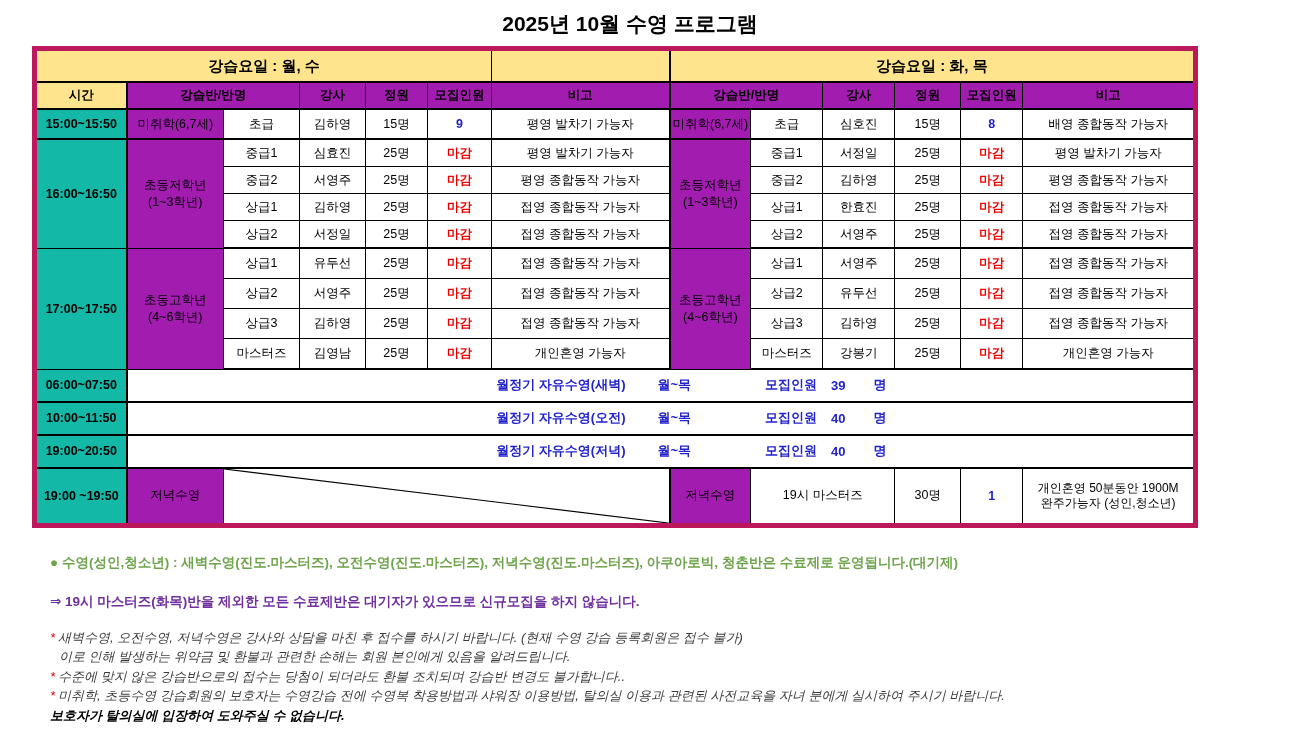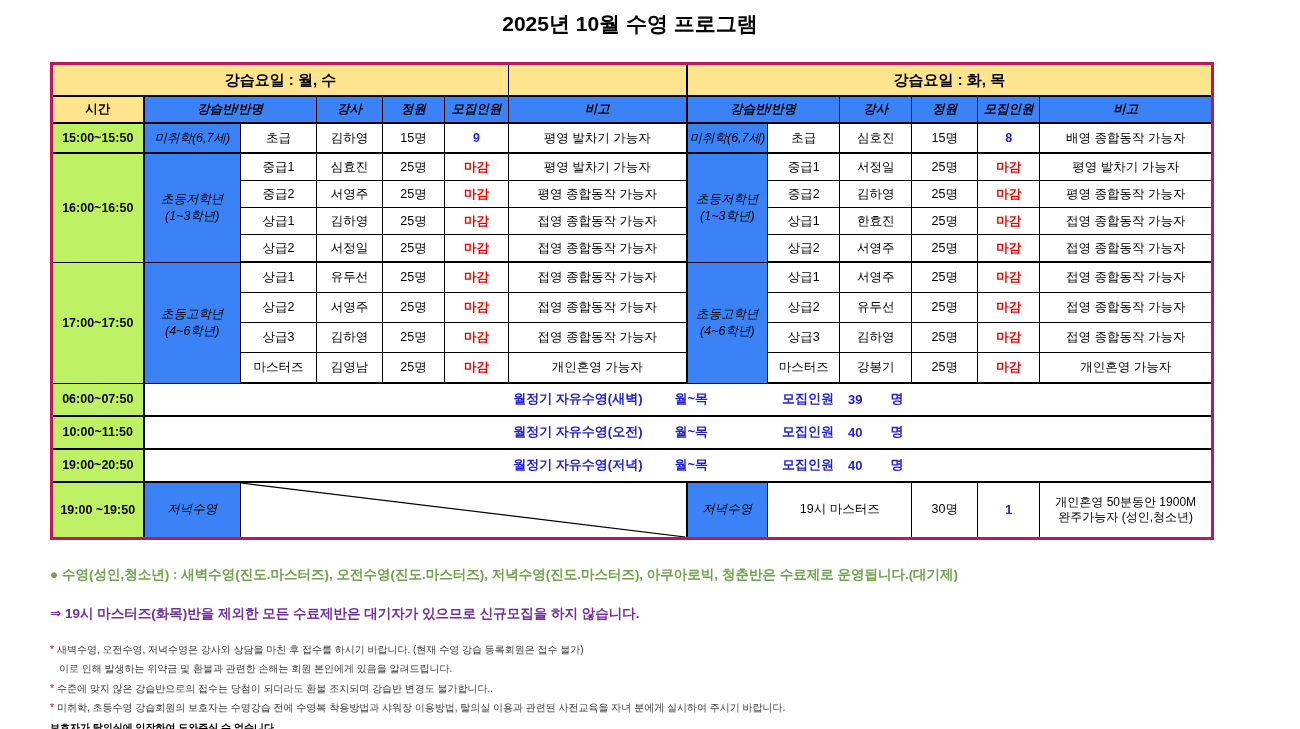--- a/index.html
+++ b/index.html
@@ -1,26 +1,26 @@
 <!DOCTYPE html>
 <html><head>
 <meta charset="utf-8">
 <style>
   html,body{margin:0;padding:0;background:#fff;width:1300px;height:729px;overflow:hidden;
     font-family:"Liberation Sans","DejaVu Sans",sans-serif;}
   .page{position:relative;width:1300px;height:729px;}
-  .title{margin:10px 0 24px 0;width:1260px;text-align:center;font-size:21px;font-weight:bold;color:#000;}
-  table{border-collapse:collapse;table-layout:fixed;margin-left:50px;border:3px solid #be185d;}
+  .title{margin:10px 0 8px 0;width:1260px;text-align:center;font-size:21px;font-weight:bold;color:#000;}
+  table{border-collapse:collapse;table-layout:fixed;margin-left:32px;border:5px solid #be185d;}
   td{border:1px solid #000;font-size:12.5px;color:#000;text-align:center;vertical-align:middle;
      padding:1px 2px;background:#fff;overflow:hidden;white-space:nowrap;}
   .y{background:#FFE48E;}
-  .p{background:#3b82f6;font-style:italic;}
+  .p{background:#a21caf;}
   .dh{font-size:15px;font-weight:bold;}
   .ch{font-weight:bold;}
-  .time{background:#bef264;font-weight:bold;}
+  .time{background:#14b8a6;font-weight:bold;}
   .blue{color:#2222CC;font-weight:bold;}
   .red{color:#EE0000;font-weight:bold;}
   tr.bb > td{border-bottom-width:2px;}
   td.br2{border-right-width:2px;}
   .r-day td{height:28px;}
   .r-colhdr td{height:23px;}
   .r-pre td{height:26px;}
   .r-lo td{height:24px;}
   .r-hi td{height:27px;}
   .r-free td{height:29px;}
@@ -31,21 +31,21 @@
   .fb{margin-left:32px;}
   .fc{margin-left:74px;}
   .fd{margin-left:14px;}
   .fe{margin-left:28px;}
   .diagcell{position:relative;padding:0;}
   .diagcell svg{position:absolute;left:0;top:0;width:100%;height:100%;display:block;}
   .note2{font-size:12px;white-space:normal;line-height:15px;padding:2px 4px;}
   .notes{margin:26px 0 0 50px;width:1180px;}
   .n-green{color:#6FA44C;font-weight:bold;font-size:13.5px;margin-bottom:21px;}
   .n-purple{color:#7030A0;font-weight:bold;font-size:13.5px;margin-bottom:17px;}
-  .n-line{font-size:10px;color:#3a3a3a;line-height:19.5px;}
+  .n-line{font-size:13px;color:#3a3a3a;line-height:19.5px;font-style:italic;}
   .n-line .star{color:#E00000;margin-right:3px;}
   .n-indent{padding-left:9px;}
   .n-bold{color:#000;font-weight:bold;}
 </style>
 </head>
 <body>
 
 <div class="page">
 
   <div class="title">2025년 10월 수영 프로그램</div>

